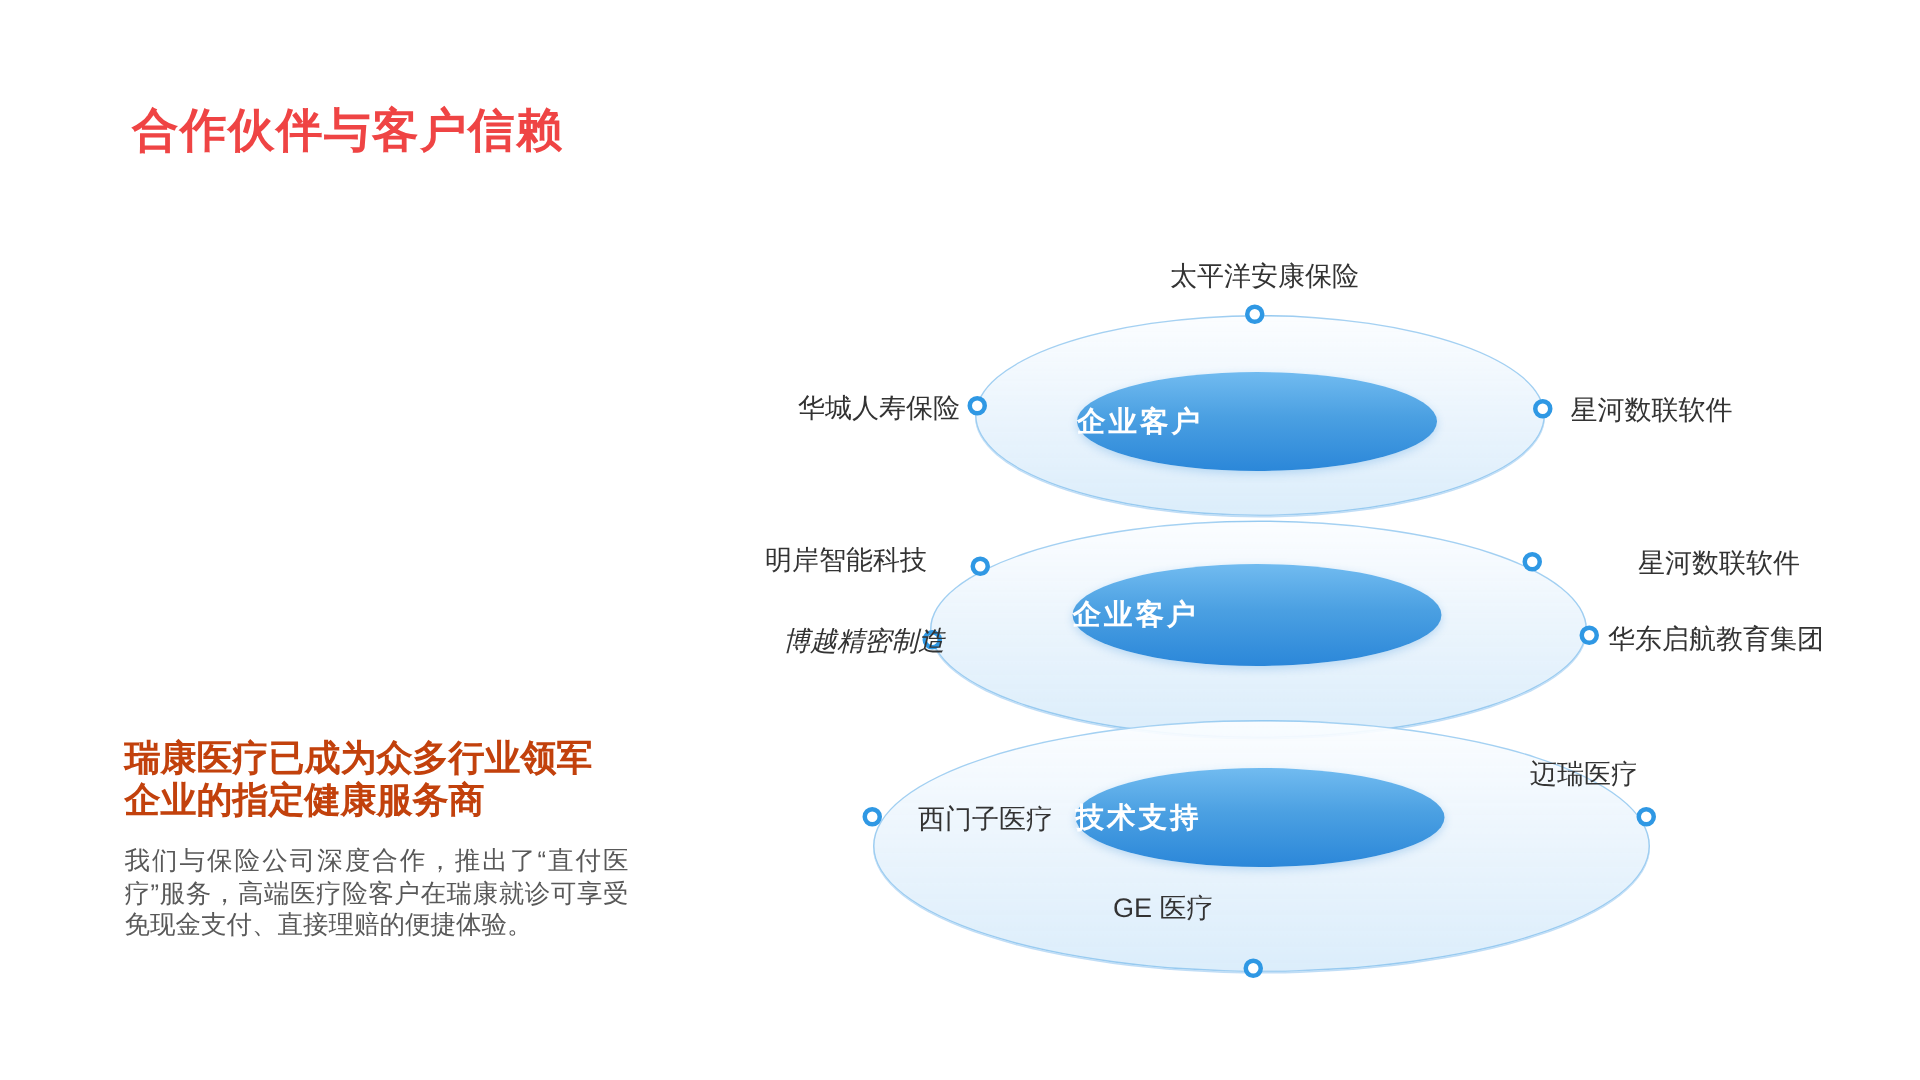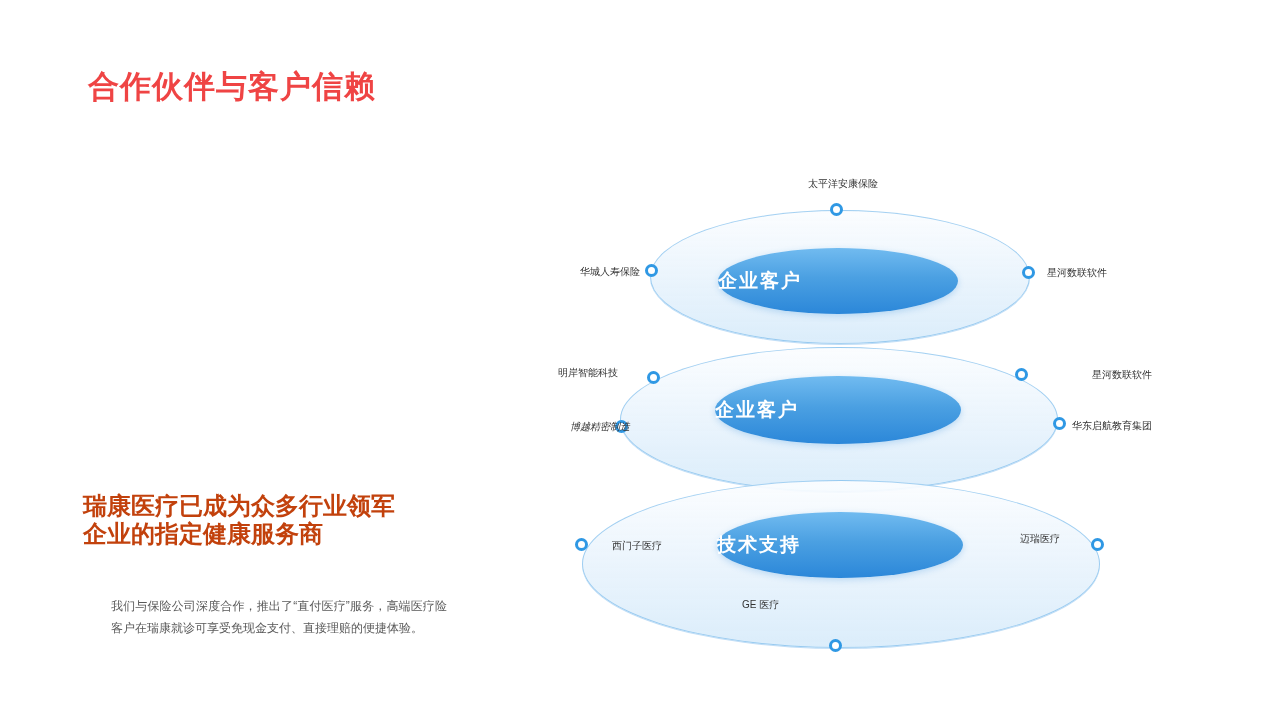--- a/index.html
+++ b/index.html
@@ -13,24 +13,23 @@
   .slide-title {
     position:absolute; left:88px; top:66px;
     font-size:31px; font-weight:900; color:#ef4444;
     letter-spacing:1px;
   }
   .panel-heading {
     position:absolute; left:83px; top:492px; width:350px;
     font-size:24px; font-weight:800; color:#c2410c; line-height:28px;
   }
   .panel-body {
-    position:absolute; left:83px; top:596px; width:336px;
-    font-size:12px; color:#595959; line-height:21.5px;
+    position:absolute; left:83px; top:563px; width:336px;
+    font-size:17px; color:#595959; line-height:21.5px;
     text-align:justify;
-    margin-left:28px;
   }
   .outer-ellipse {
     position:absolute; border-radius:50%;
     background:linear-gradient(180deg, rgba(251,253,255,0.92) 0%, rgba(230,242,252,0.88) 55%, rgba(213,234,250,0.85) 100%);
     border:1px solid rgba(95,173,232,0.55);
     box-shadow:0 1px 0 rgba(46,143,224,0.30);
   }
   .ring1-outer { left:650px; top:210px; width:380px; height:134px; }
   .ring2-outer { left:620px; top:347px; width:438px; height:145px; }
   .ring3-outer { left:582px; top:480px; width:518px; height:168px; }
@@ -54,32 +53,32 @@
   .d-r1-left   { left:645px; top:264px; }
   .d-r1-right  { left:1022px; top:266px; }
   .d-r2-uleft  { left:647px; top:371px; }
   .d-r2-lleft  { left:615px; top:420px; }
   .d-r2-uright { left:1015px; top:368px; }
   .d-r2-lright { left:1053px; top:417px; }
   .d-r3-left   { left:575px; top:538px; }
   .d-r3-right  { left:1091px; top:538px; }
   .d-r3-bottom { left:829px; top:639px; }
   .lbl {
-    position:absolute; font-size:10px; color:#333333;
+    position:absolute; font-size:18px; color:#333333;
     white-space:nowrap; line-height:14px;
   }
   .l-r1-top    { left:743px; top:177px; width:200px; text-align:center; }
   .l-r1-left   { right:640px; top:265px; }
   .l-r1-right  { left:1047px; top:266px; }
   .l-r2-uleft  { right:662px; top:366px; }
   .l-r2-lleft  { right:650px; top:420px;font-style:italic; }
   .l-r2-uright { left:1092px; top:368px; }
   .l-r2-lright { left:1072px; top:419px; }
   .l-r3-left   { left:612px; top:539px; }
-  .l-r3-right  { left:1020px; top:532px; }
+  .l-r3-right  { left:1020px; top:509px; }
   .l-r3-bottom { left:742px; top:598px; width:200px; text-align:left; }
 </style>
 </head>
 <body>
 
 <h1 class="slide-title">合作伙伴与客户信赖</h1>
 
 <div class="panel-heading">
   <div>瑞康医疗已成为众多行业领军</div>
   <div>企业的指定健康服务商</div>

